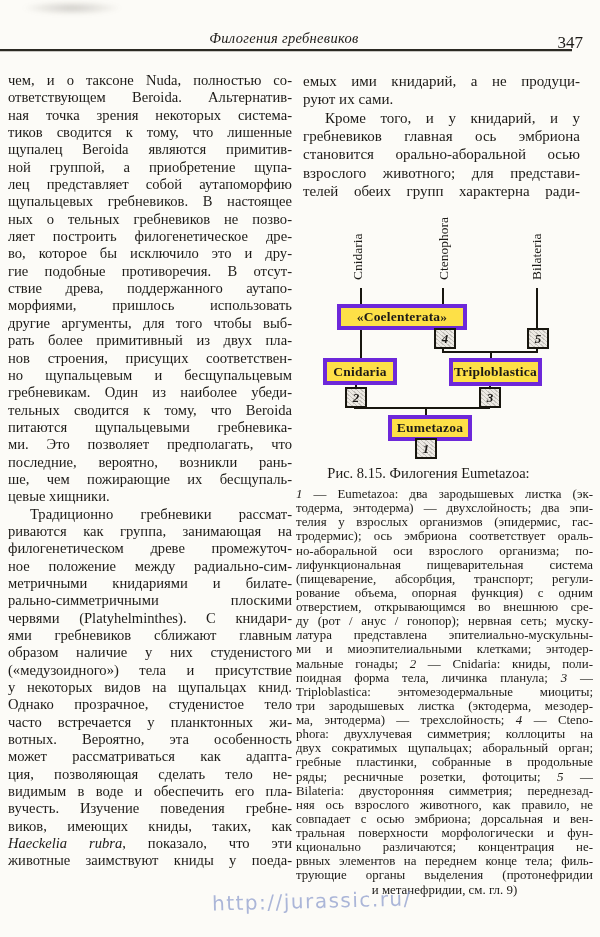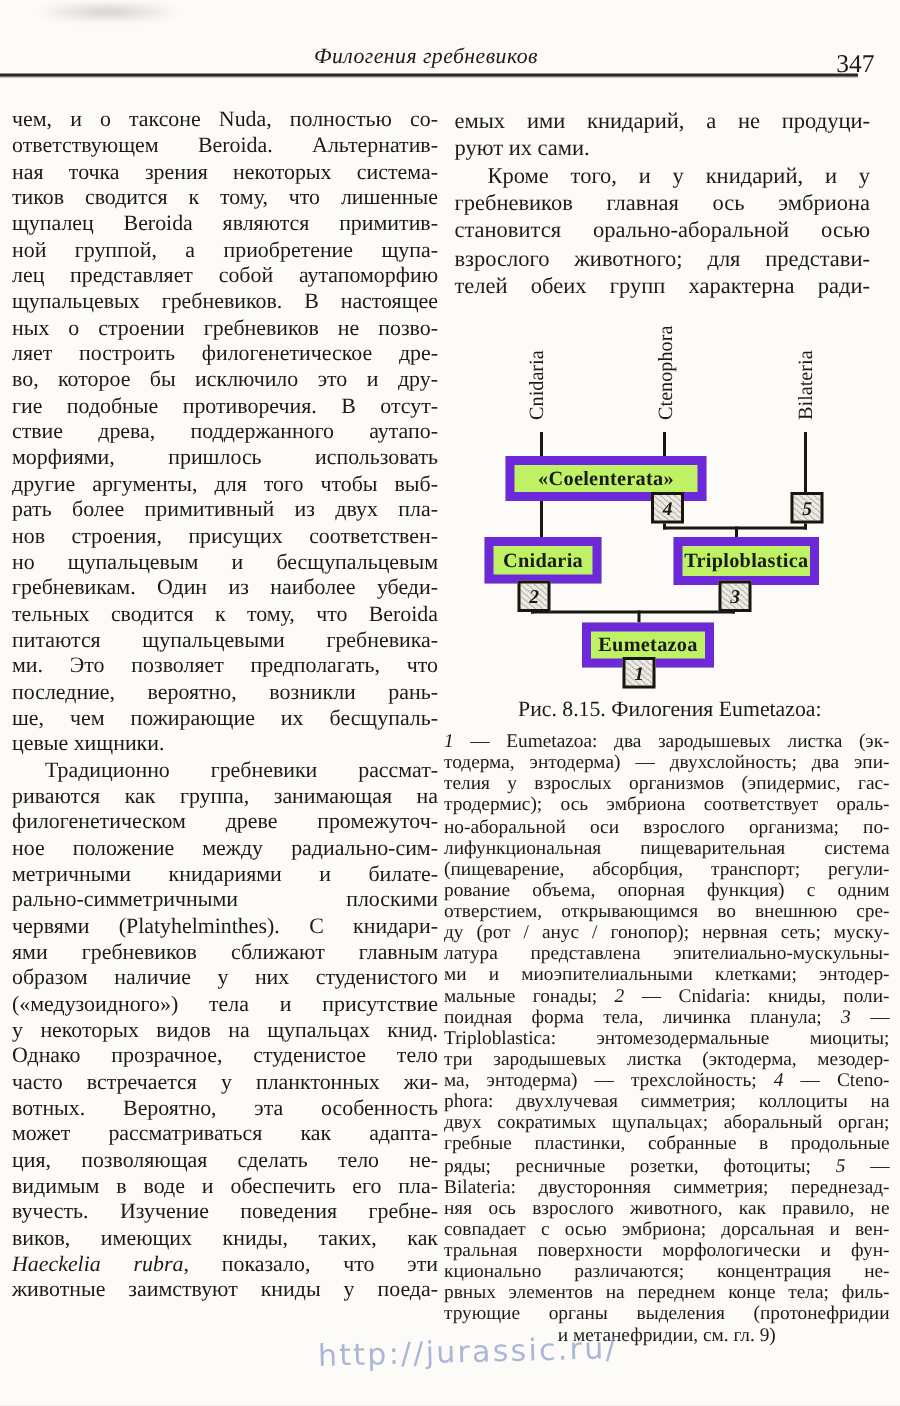--- a/index.html
+++ b/index.html
@@ -43,33 +43,33 @@
     font-size:15px;line-height:18.35px;
   }
   
   .diagram{position:absolute;left:305px;top:215px;width:292px;height:245px;}
   .vlabel{
     position:absolute;height:16px;line-height:16px;white-space:nowrap;
     font-size:13.5px;transform:rotate(-90deg);transform-origin:0 100%;
   }
   .edge{position:absolute;background:#18160f;}
   .clade-box{
-    position:absolute;border:6px solid #6d28d9;background:#bef264;
+    position:absolute;border:4px solid #6d28d9;background:#fde047;
     display:flex;align-items:center;justify-content:center;
     font-size:13.5px;font-weight:600;letter-spacing:.2px;white-space:nowrap;
   }
   .num-box{
     position:absolute;width:18px;height:17px;border:2px solid #18160f;
     display:flex;align-items:center;justify-content:center;
     font-size:13px;font-weight:700;font-style:italic;
     background:#edeae4;
     background-image:repeating-linear-gradient(40deg,rgba(40,35,28,.20) 0,rgba(40,35,28,.20) 1px,transparent 1px,transparent 3px);
   }
   .fig-heading{
-    position:absolute;left:300px;top:465px;width:293px;
+    position:absolute;left:282px;top:465px;width:293px;
     text-align:center;font-size:14.5px;
   }
   .fig-caption{
     position:absolute;left:296px;top:487px;width:297px;
     font-size:12.9px;line-height:14.12px;
   }
   .watermark{
     position:absolute;left:212px;top:889px;
     font-family:"DejaVu Sans",sans-serif;
     font-size:20px;letter-spacing:1.5px;
@@ -89,21 +89,21 @@
 
   <div class="col-left lines">
       <div class="line"><span>чем, и о таксоне Nuda, полностью со-</span></div>
       <div class="line"><span>ответствующем Beroida. Альтернатив-</span></div>
       <div class="line"><span>ная точка зрения некоторых система-</span></div>
       <div class="line"><span>тиков сводится к тому, что лишенные</span></div>
       <div class="line"><span>щупалец Beroida являются примитив-</span></div>
       <div class="line"><span>ной группой, а приобретение щупа-</span></div>
       <div class="line"><span>лец представляет собой аутапоморфию</span></div>
       <div class="line"><span>щупальцевых гребневиков. В настоящее</span></div>
-      <div class="line"><span>ных о строении гребневиков не позво-</span></div>
+      <div class="line"><span>ных о тельных гребневиков не позво-</span></div>
       <div class="line"><span>ляет построить филогенетическое дре-</span></div>
       <div class="line"><span>во, которое бы исключило это и дру-</span></div>
       <div class="line"><span>гие подобные противоречия. В отсут-</span></div>
       <div class="line"><span>ствие древа, поддержанного аутапо-</span></div>
       <div class="line"><span>морфиями, пришлось использовать</span></div>
       <div class="line"><span>другие аргументы, для того чтобы выб-</span></div>
       <div class="line"><span>рать более примитивный из двух пла-</span></div>
       <div class="line"><span>нов строения, присущих соответствен-</span></div>
       <div class="line"><span>но щупальцевым и бесщупальцевым</span></div>
       <div class="line"><span>гребневикам. Один из наиболее убеди-</span></div>

